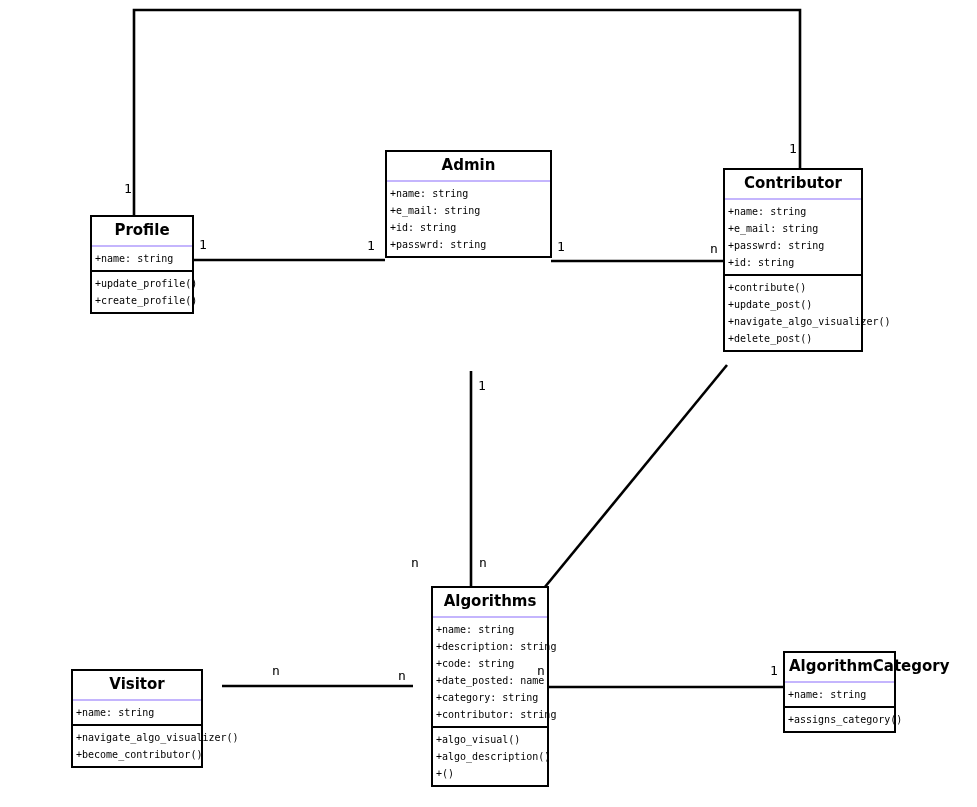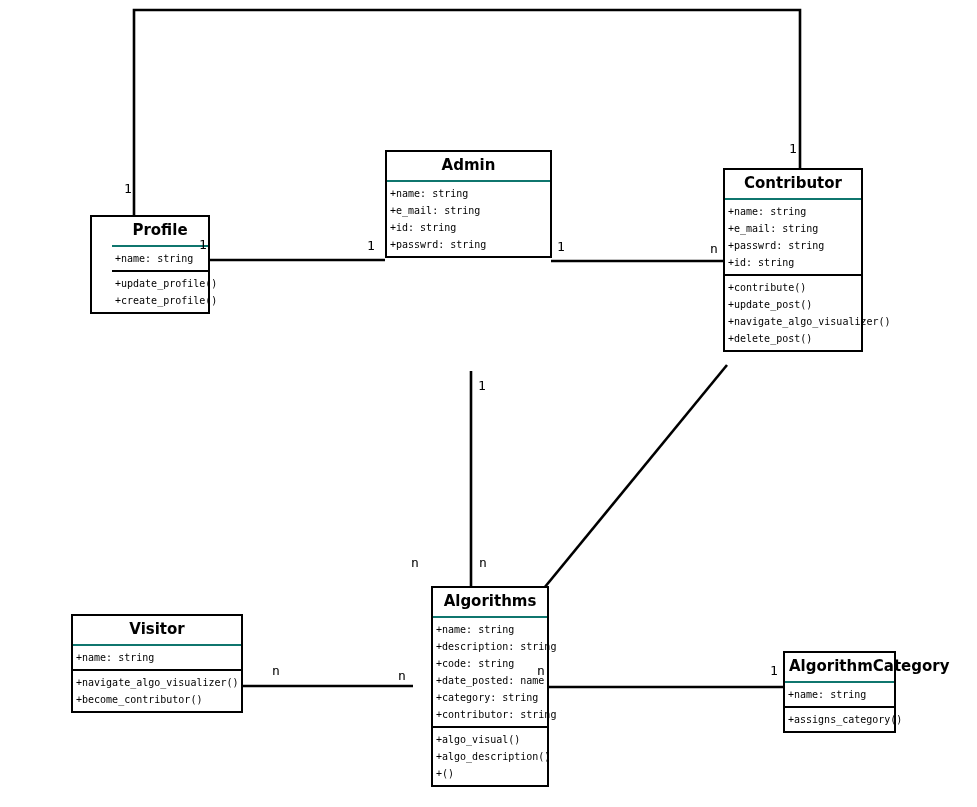--- a/index.html
+++ b/index.html
@@ -31,21 +31,21 @@
     border: 2px solid #000000;
     background: #ffffff;
     z-index: 5;
   }
   .uml-name {
     text-align: center;
     font-weight: bold;
     font-size: 15px;
     font-family: "DejaVu Sans", sans-serif;
     padding: 5px 4px 6px 4px;
-    border-bottom: 2px solid #0f766e;
+    border-bottom: 2px solid #c4b5fd;
     white-space: nowrap;
     line-height: 1.1;
     color: #000;
   }
   .uml-section {
     padding: 3px 0px 3px 0px;
     border-bottom: 2px solid #000000;
   }
   .uml-section:last-child {
     border-bottom: none;
@@ -82,21 +82,21 @@
 
     <path d="M 471 371 L 471 586" fill="none" stroke="#000000" stroke-width="2.6"></path>
 
     <path d="M 727 365 L 531 604" fill="none" stroke="#000000" stroke-width="2.6"></path>
 
     <path d="M 222 686 L 413 686" fill="none" stroke="#000000" stroke-width="2.6"></path>
 
     <path d="M 530 687 L 783 687" fill="none" stroke="#000000" stroke-width="2.6"></path>
   </svg>
 
-  <div class="uml-class" style="left:90px; top:215px; width:120px;padding-left:20px;">
+  <div class="uml-class" style="left:90px; top:215px; width:104px;">
     <div class="uml-name">Profile</div>
     <div class="uml-section">
       <div class="uml-row">+name: string</div>
     </div>
     <div class="uml-section">
       <div class="uml-row">+update_profile()</div>
       <div class="uml-row">+create_profile()</div>
     </div>
   </div>
 
@@ -136,21 +136,21 @@
       <div class="uml-row">+category: string</div>
       <div class="uml-row">+contributor: string</div>
     </div>
     <div class="uml-section">
       <div class="uml-row">+algo_visual()</div>
       <div class="uml-row">+algo_description()</div>
       <div class="uml-row">+()</div>
     </div>
   </div>
 
-  <div class="uml-class" style="left:71px; top:614px; width:172px;">
+  <div class="uml-class" style="left:71px; top:669px; width:132px;">
     <div class="uml-name">Visitor</div>
     <div class="uml-section">
       <div class="uml-row">+name: string</div>
     </div>
     <div class="uml-section">
       <div class="uml-row">+navigate_algo_visualizer()</div>
       <div class="uml-row">+become_contributor()</div>
     </div>
   </div>
 

